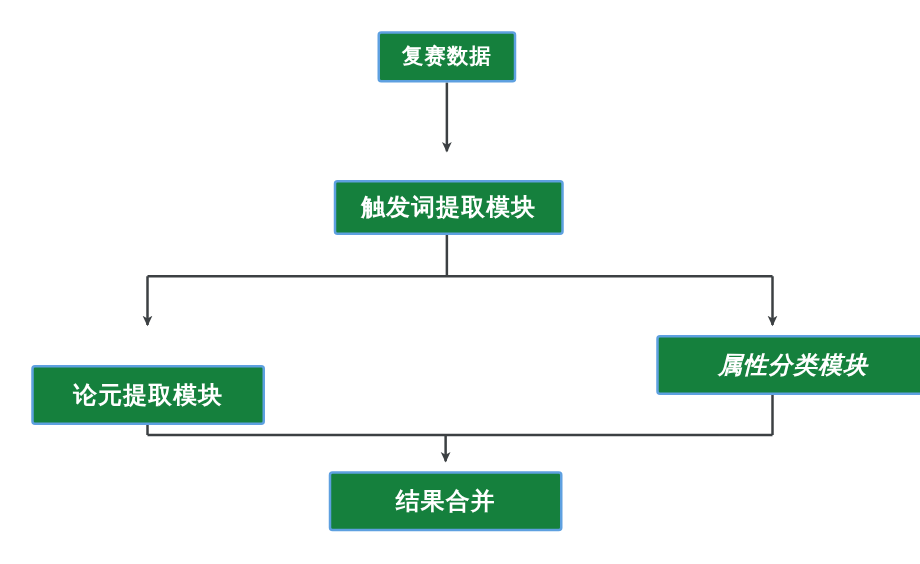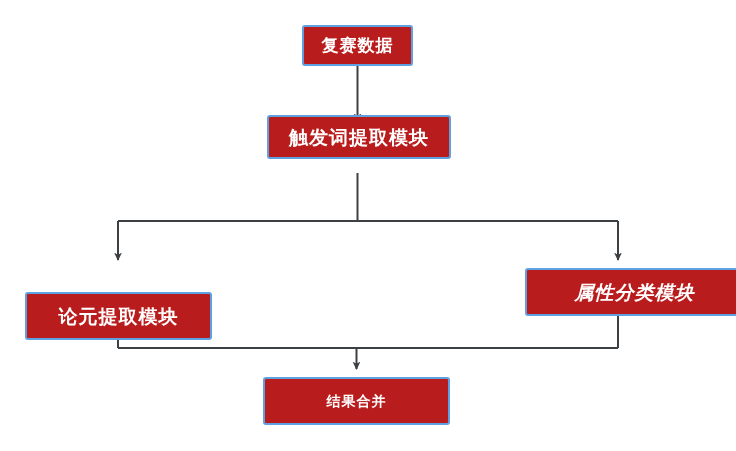--- a/index.html
+++ b/index.html
@@ -21,21 +21,21 @@
   #connector-layer {
     position: absolute;
     left: 0;
     top: 0;
     width: 736px;
     height: 451px;
   }
   .node {
     position: absolute;
     box-sizing: border-box;
-    background: #b91c1c;
+    background: #15803d;
     border: 2px solid #5ea0e0;
     border-radius: 3px;
     display: flex;
     align-items: center;
     justify-content: center;
     color: #ffffff;
     font-weight: bold;
     letter-spacing: 1px;
     text-align: center;
     line-height: 1;
@@ -47,21 +47,21 @@
   }
   #node-source {
     left: 302px;
     top: 25px;
     width: 111px;
     height: 41px;
     font-size: 17px;
   }
   #node-trigger {
     left: 267px;
-    top: 115px;
+    top: 144px;
     width: 184px;
     height: 44px;
     font-size: 19px;
   }
   #node-argument {
     left: 25px;
     top: 268px;
     width: 187px;
     height: 48px;
     font-size: 19px;
@@ -73,21 +73,21 @@
     width: 219px;
     height: 48px;
     font-size: 19px;
     font-style: italic;
   }
   #node-merge {
     left: 263px;
     top: 377px;
     width: 187px;
     height: 48px;
-    font-size: 14px;
+    font-size: 19px;
   }
 </style>
 </head>
 <body>
 
 <div id="diagram-root">
 
   <svg id="connector-layer" viewBox="0 0 736 451" aria-hidden="true">
     <defs>
       <marker id="arrowhead" markerWidth="9" markerHeight="9" refX="7.4" refY="4.5" orient="auto" markerUnits="userSpaceOnUse">

